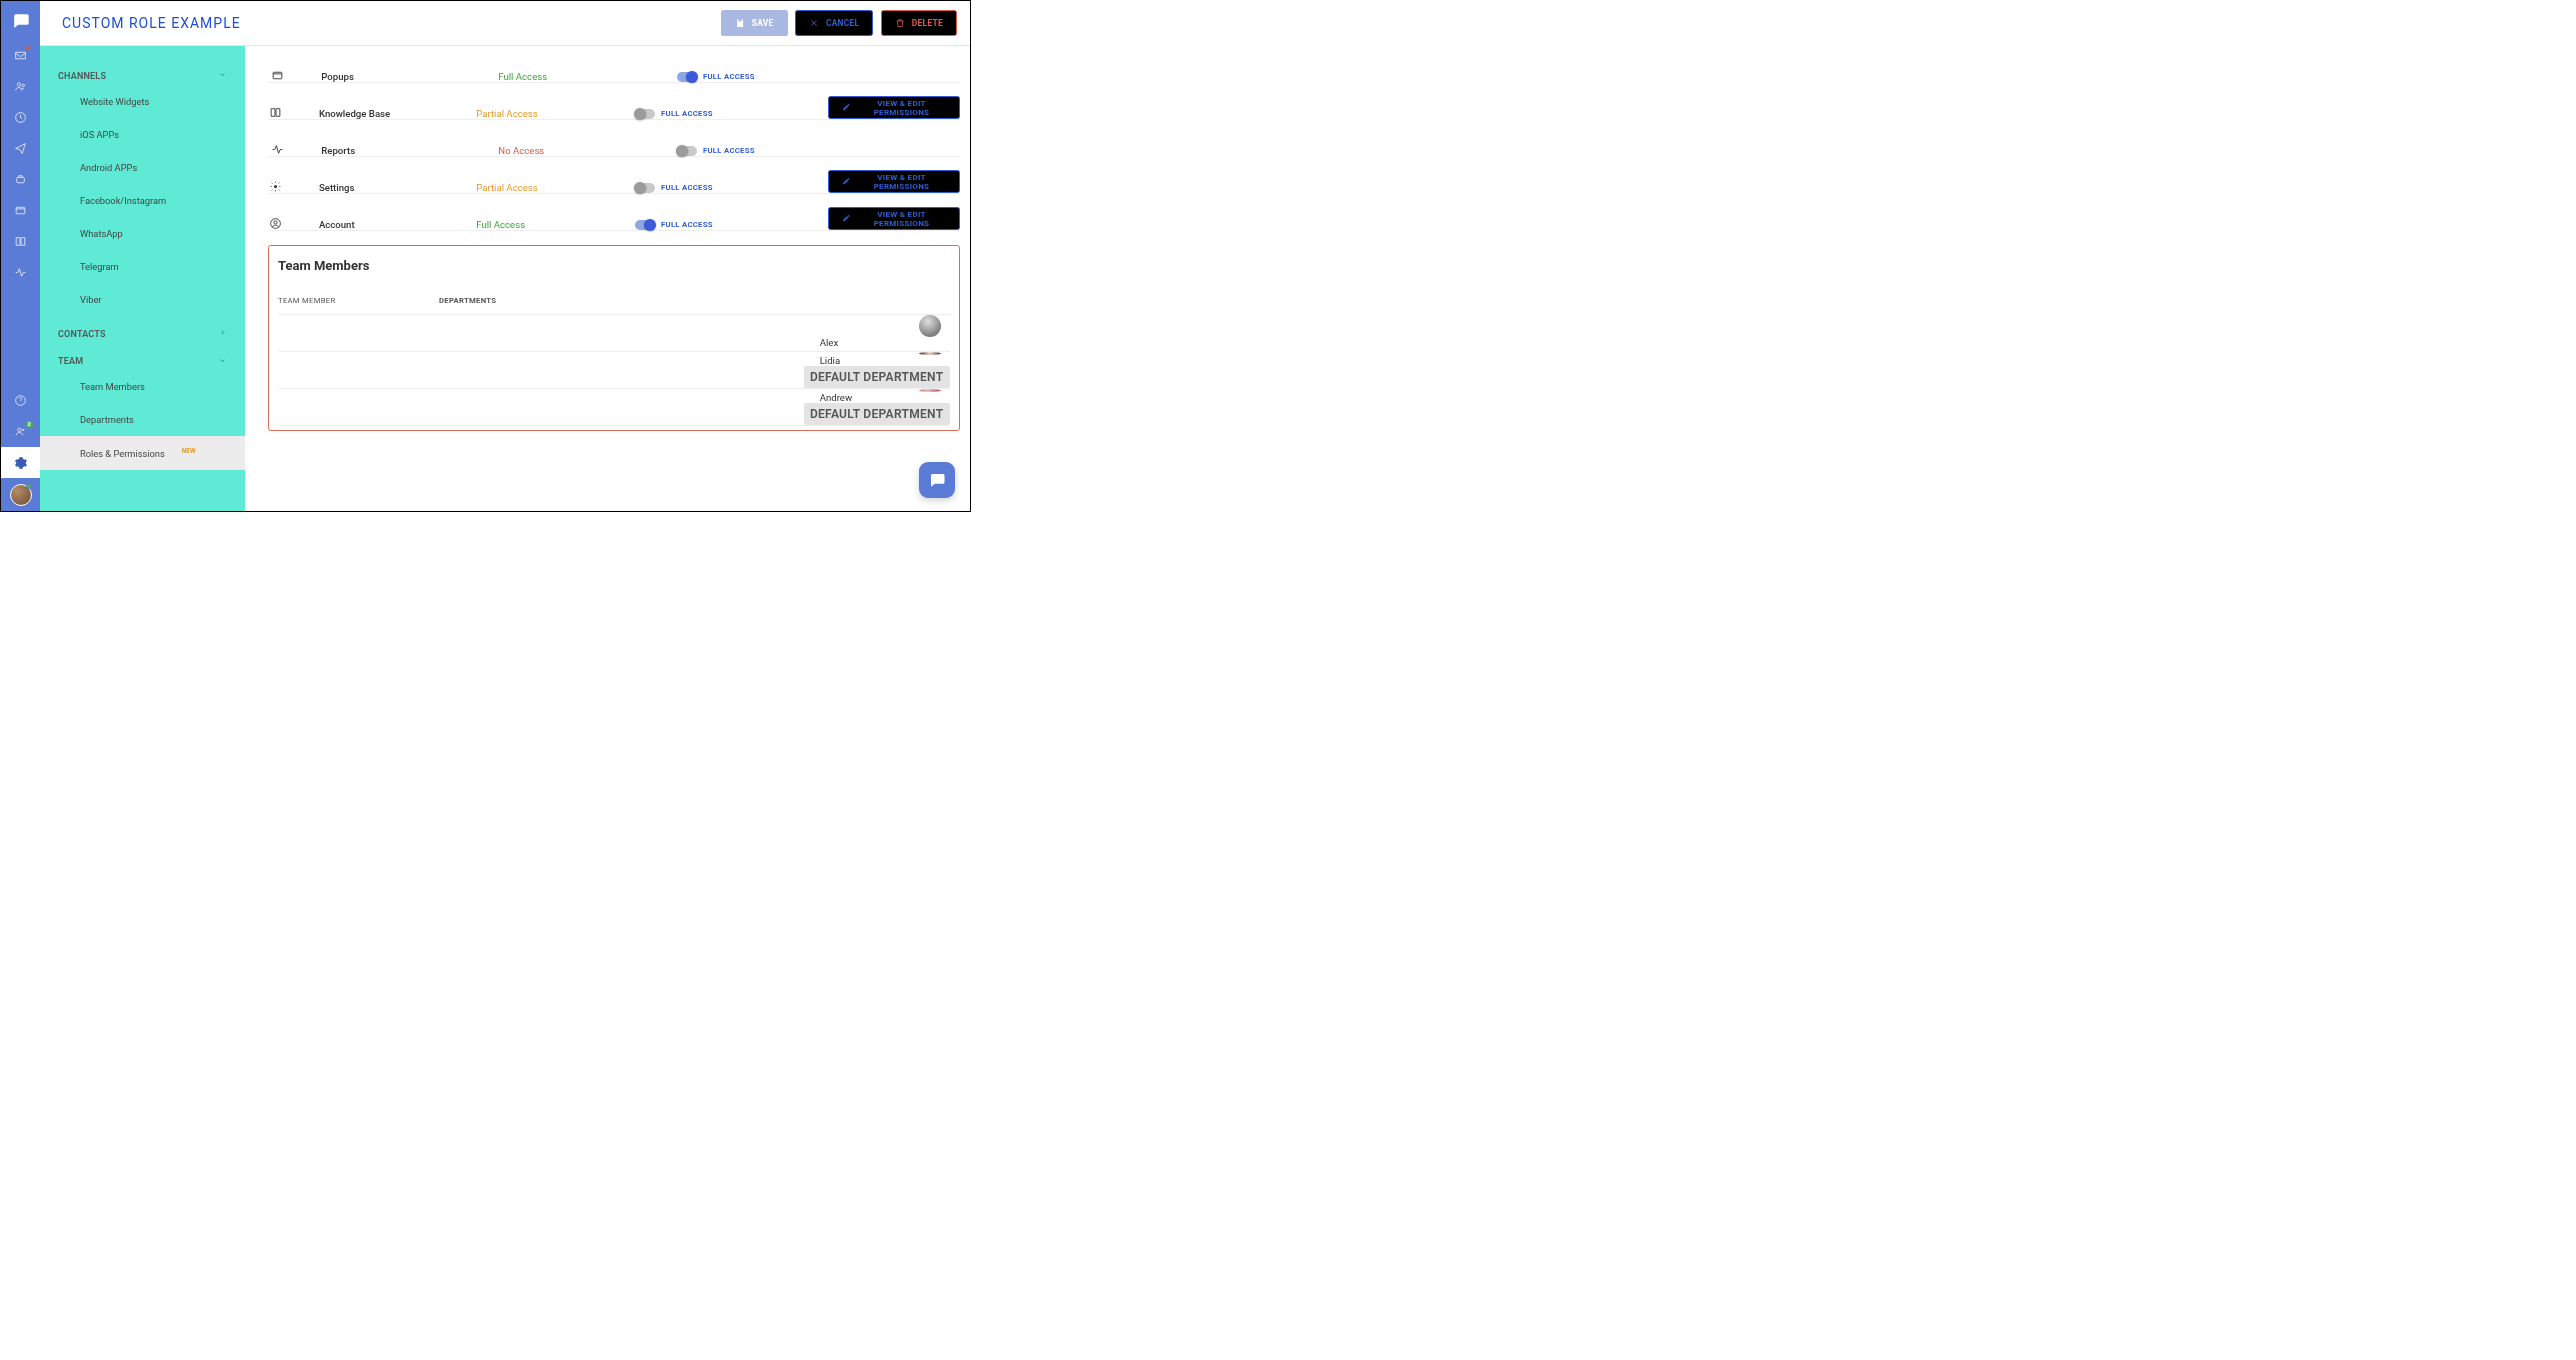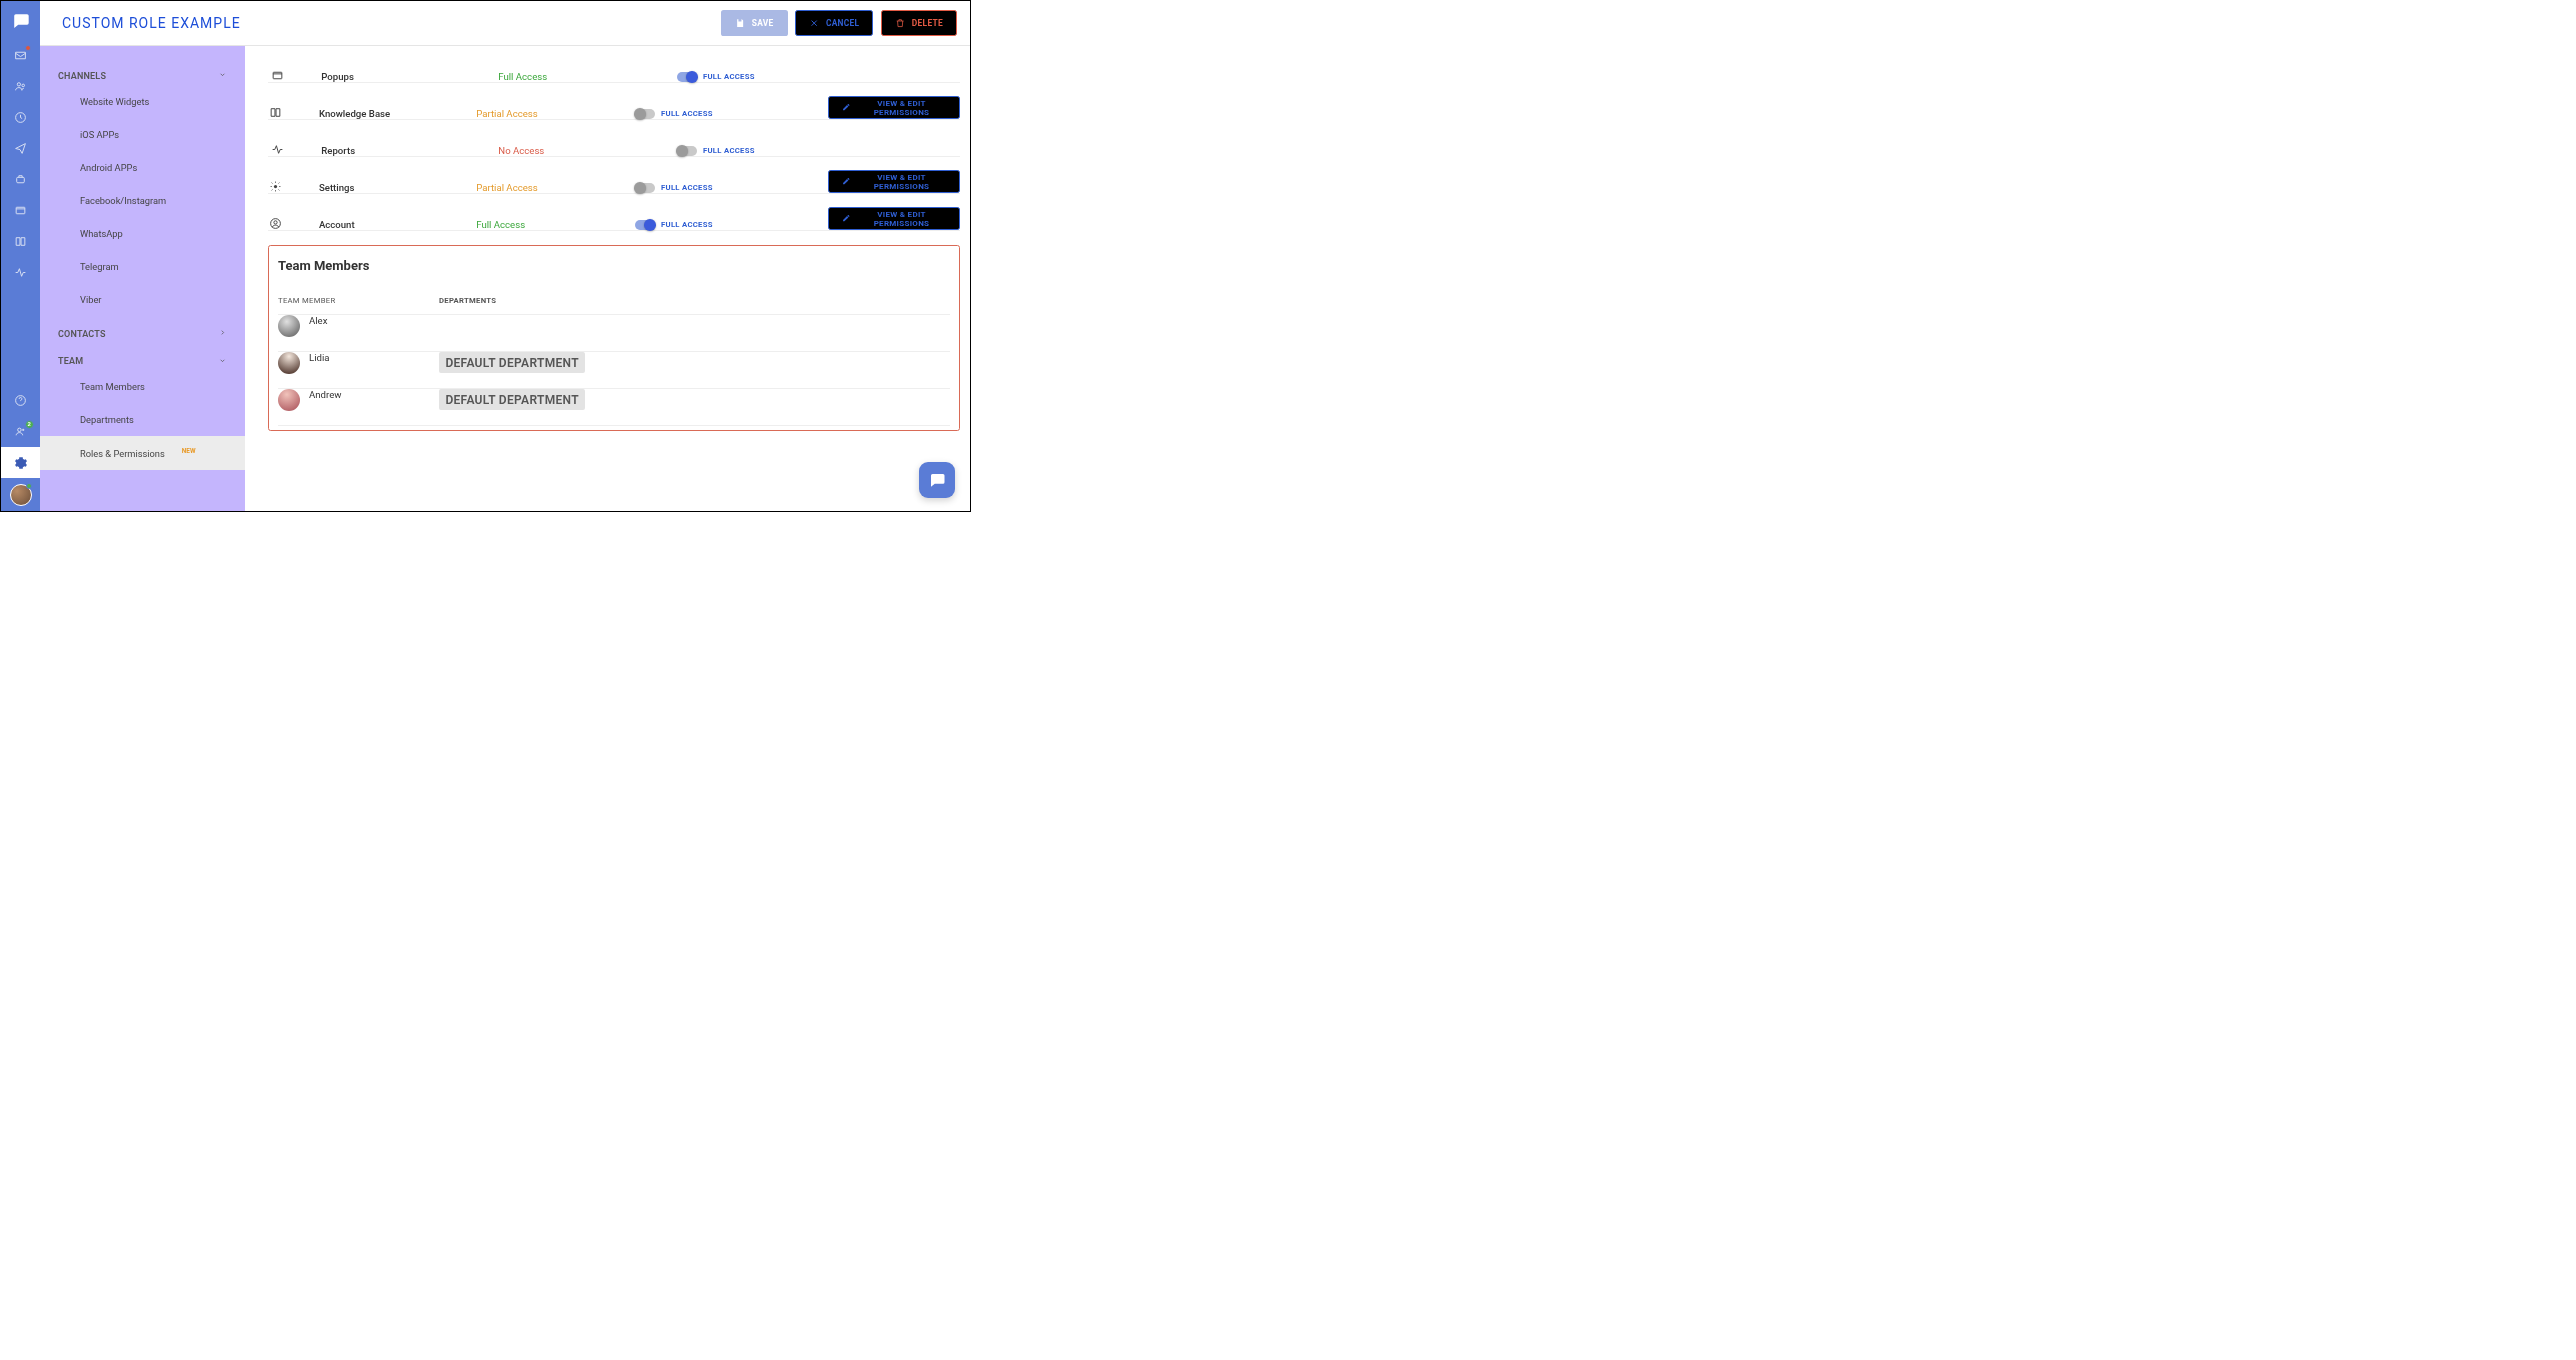--- a/index.html
+++ b/index.html
@@ -14,21 +14,21 @@
 .rail-item .badge-dot { position: absolute; top: 5.1px; right: 9px; width: 6.4px; height: 6.4px; background: #e0563c; border-radius: 50%; border: 1.3px solid #5a7cd6; }
 .rail-item .badge-num { position: absolute; top: 3.9px; right: 6.4px; min-width: 9px; height: 9px; background: #4caf50; color: #fff; font-size: 5.8px; font-weight: 700; border-radius: 4.5px; display: flex; align-items: center; justify-content: center; padding: 0 1.9px; border: 1.3px solid #5a7cd6; }
 .nav-rail .spacer { flex: 1; }
 .rail-settings { width: 39px; height: 31px; background: #fff; display: flex; align-items: center; justify-content: center; cursor: pointer; }
 .rail-settings svg { width: 14px; height: 14px; fill: #3b5bb5; }
 .rail-avatar { width: 39px; height: 33px; display: flex; align-items: center; justify-content: center; position: relative; }
 .rail-avatar .av { width: 22px; height: 22px; border-radius: 50%; background: radial-gradient(circle at 30% 30%, #b78a65, #6a4d38); border: 1.3px solid #fff; }
 .rail-avatar .pres { position: absolute; right: 7.7px; top: 5.1px; width: 6.4px; height: 6.4px; background: #4caf50; border-radius: 50%; border: 1.3px solid #5a7cd6; }
 
 
-.sidebar { position: absolute; left: 39px; top: 0; bottom: 0; width: 206px; background: #c4b5fd; border-right: 0.6px solid #e5e5e5; overflow: hidden; }
+.sidebar { position: absolute; left: 39px; top: 0; bottom: 0; width: 206px; background: #5eead4; border-right: 0.6px solid #e5e5e5; overflow: hidden; }
 .sidebar .inner { padding: 11.6px 0 0 0; height: 100%; overflow-y: auto; }
 .sidebar .inner::-webkit-scrollbar { width: 6.4px; }
 .sidebar .inner::-webkit-scrollbar-track { background: transparent; }
 .sidebar .inner::-webkit-scrollbar-thumb { background: #d0d0d0; border-radius: 3.2px; }
 .side-group { padding: 11.6px 18px 2.6px 18px; display: flex; align-items: center; justify-content: space-between; cursor: pointer; }
 .side-group .label { font-size: 9px; font-weight: 600; color: #555; letter-spacing: 0.2px; }
 .side-group .chev svg { width: 9px; height: 9px; stroke: #555; fill: none; stroke-width: 2; }
 .side-item { padding: 11px 18px 11px 40px; font-size: 9.3px; color: #444; cursor: pointer; position: relative; }
 .side-item.active { background: #ececec; }
 .side-item .new { color: #e89a28; font-size: 6.4px; font-weight: 700; margin-left: 17px; vertical-align: super; }
@@ -66,21 +66,21 @@
 .perm-action { margin-left: auto; }
 .btn-outline { border: 1px solid #2f5ed2; color: #2f5ed2; height: 23px; font-size: 8px; }
 .btn-outline svg { fill: #2f5ed2; }
 
 
 .team-block { margin-top: 14px; border: 1.9px solid #d96a56; border-radius: 2.6px; padding: 11.6px 9px 3.9px 9px; }
 .team-title { font-size: 13px; font-weight: 700; color: #333; margin-bottom: 18px; }
 .tm-head { display: flex; padding: 5.1px 0 9px 0; border-bottom: 0.6px solid #eee; }
 .tm-col1 { width: 161px; font-size: 7.7px; font-weight: 400; color: #555; letter-spacing: 0.3px; }
 .tm-col2 { font-size: 7.7px; font-weight: 700; color: #555; letter-spacing: 0.3px; }
-.tm-row { display: flex; align-items: flex-start; height: 37px; border-bottom: 0.6px solid #eee; }
+.tm-row { display: flex; align-items: flex-end; height: 37px; border-bottom: 0.6px solid #eee; flex-direction: column; }
 .tm-av { width: 22px; height: 22px; border-radius: 50%; margin-right: 9px; background: #888; }
 .tm-av.a1 { background: radial-gradient(circle at 40% 30%, #e0e0e0, #555); }
 .tm-av.a2 { background: radial-gradient(circle at 50% 20%, #f3e6dc, #3a1f16); }
 .tm-av.a3 { background: radial-gradient(circle at 40% 25%, #f1c3bb, #a64b54); }
 .tm-name { width: 130px; font-size: 9.6px; color: #333; }
 .dept-tag { background: #e3e3e3; color: #555; font-size: 12px; font-weight: 600; letter-spacing: 0.3px; padding: 3.9px 6.4px; border-radius: 1.9px; }
 
 
 .fab { position: absolute; right: 15.4px; bottom: 13px; width: 36px; height: 36px; border-radius: 9px; background: #5a7cd6; display: flex; align-items: center; justify-content: center; cursor: pointer; box-shadow: 0 2.6px 7.7px rgba(0,0,0,.18); }
 .fab svg { width: 18px; height: 18px; fill: #fff; }

